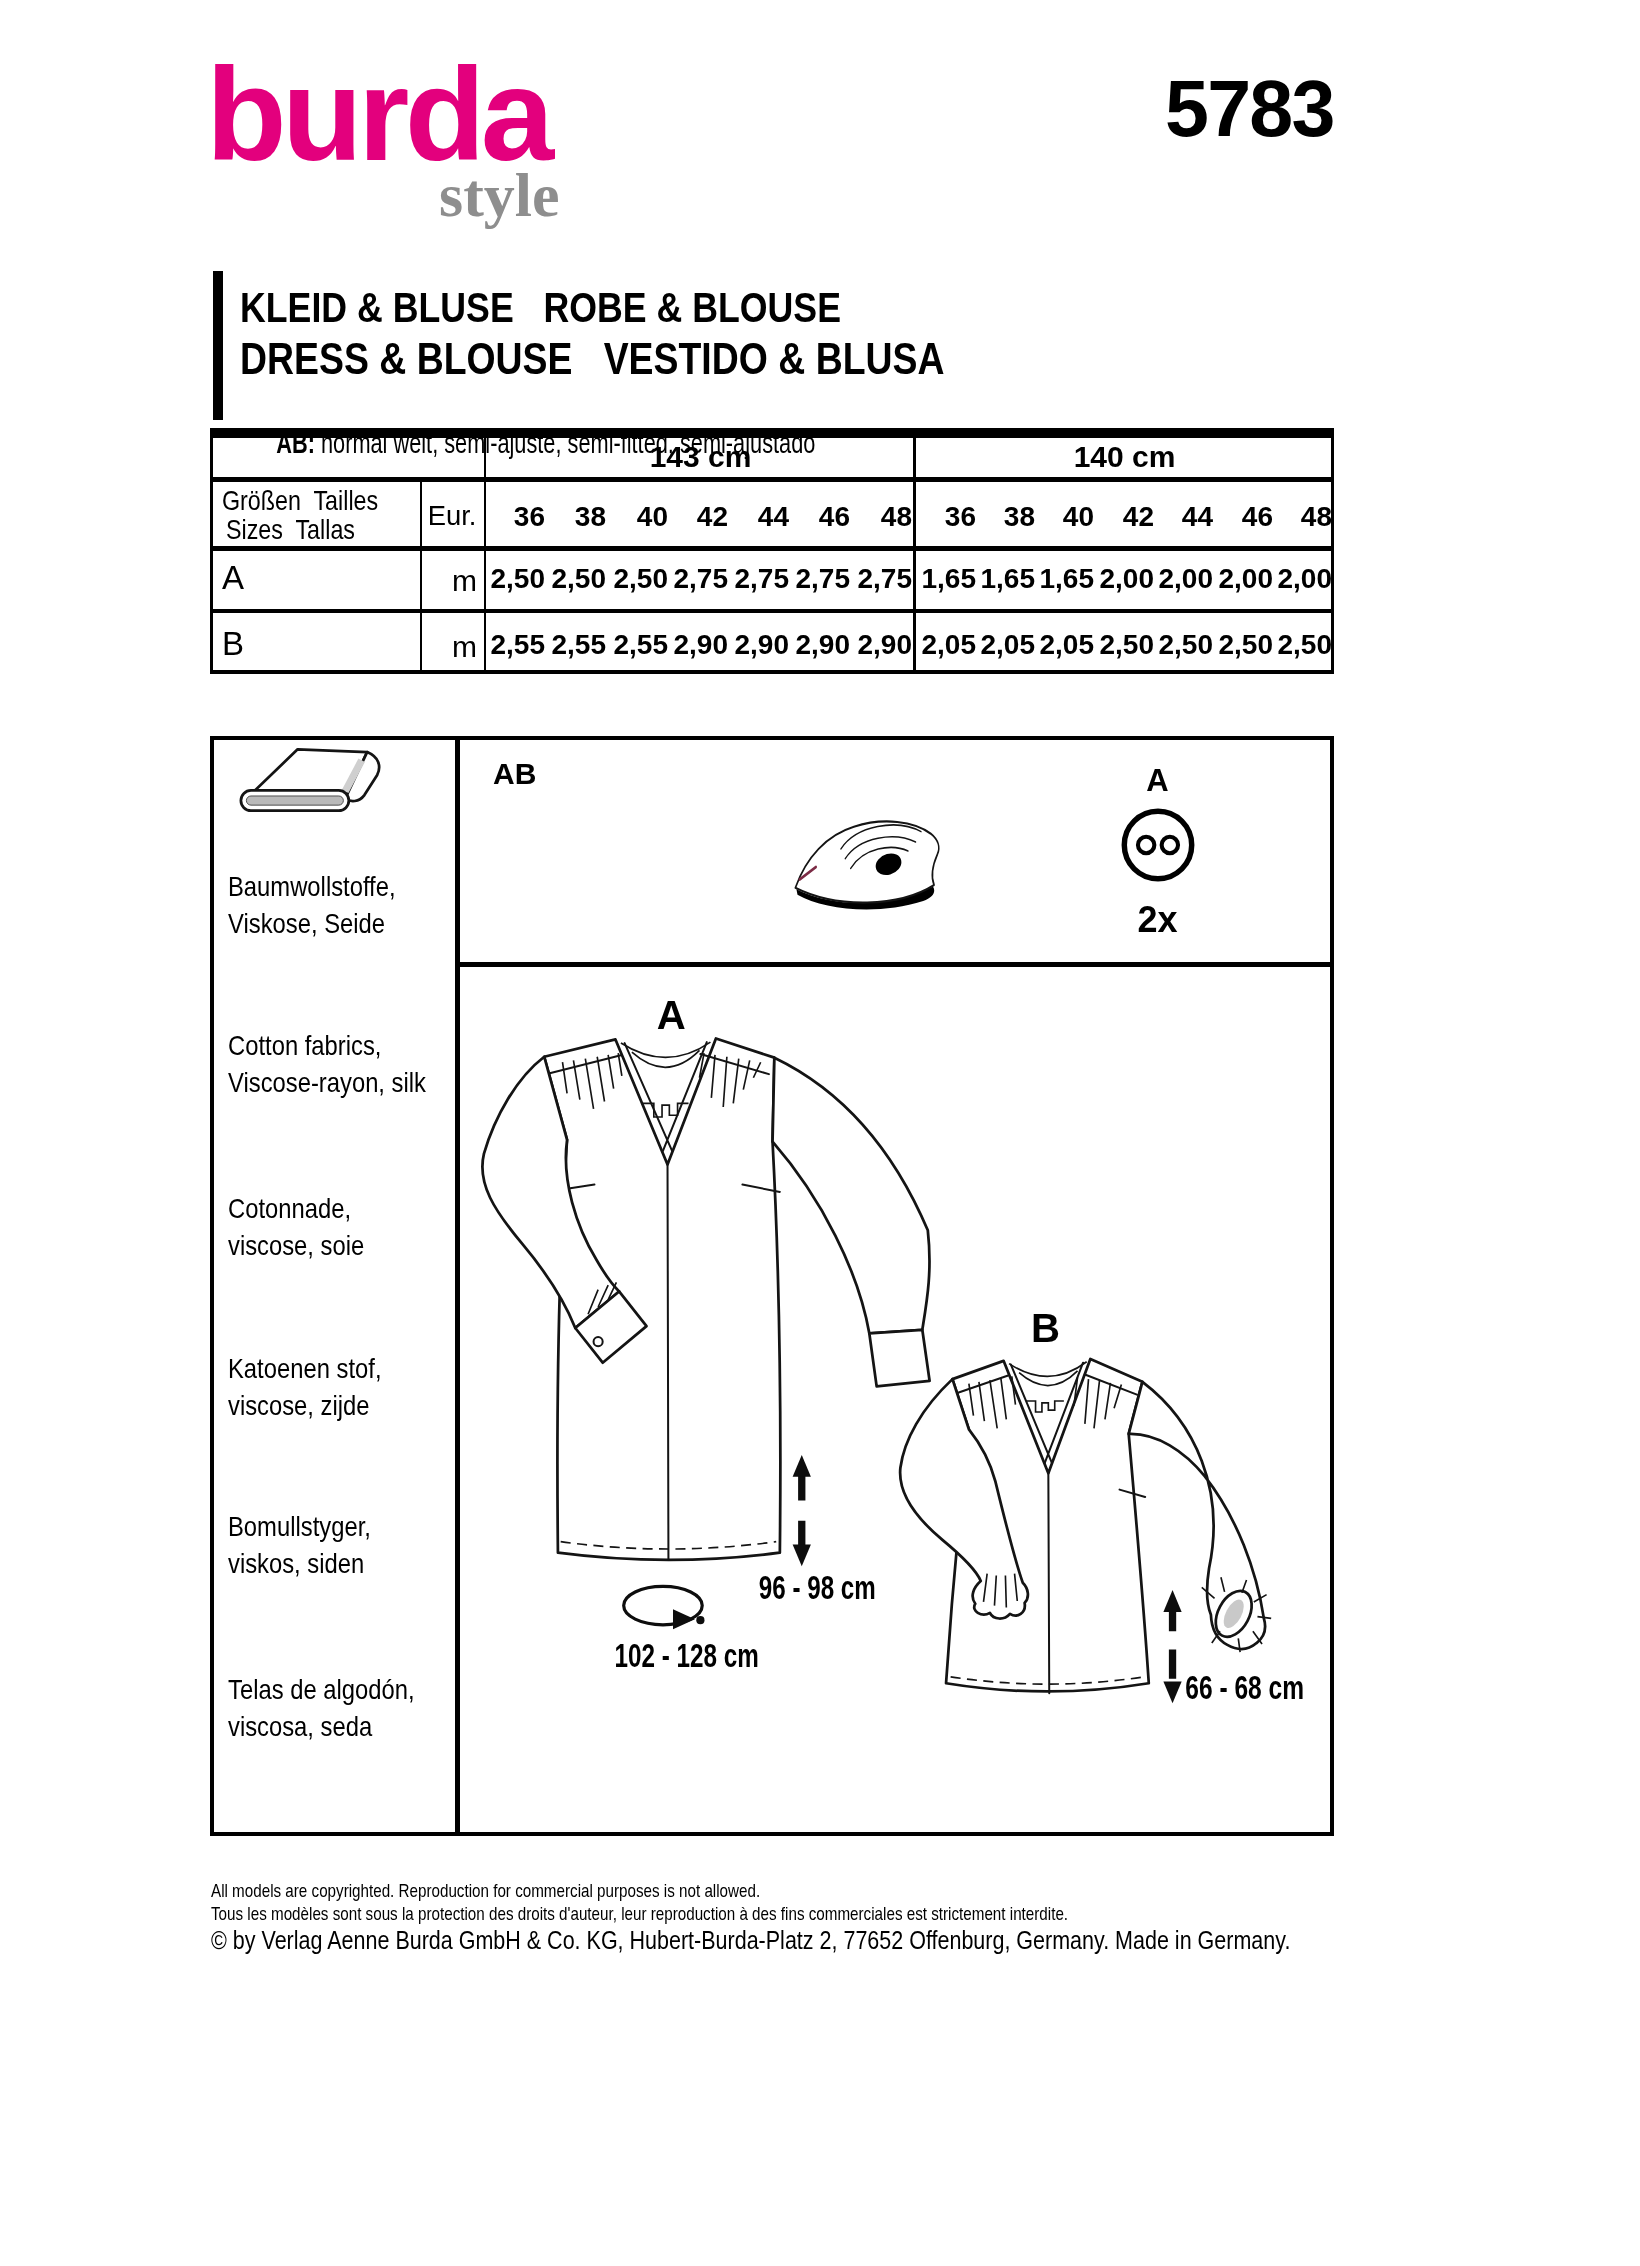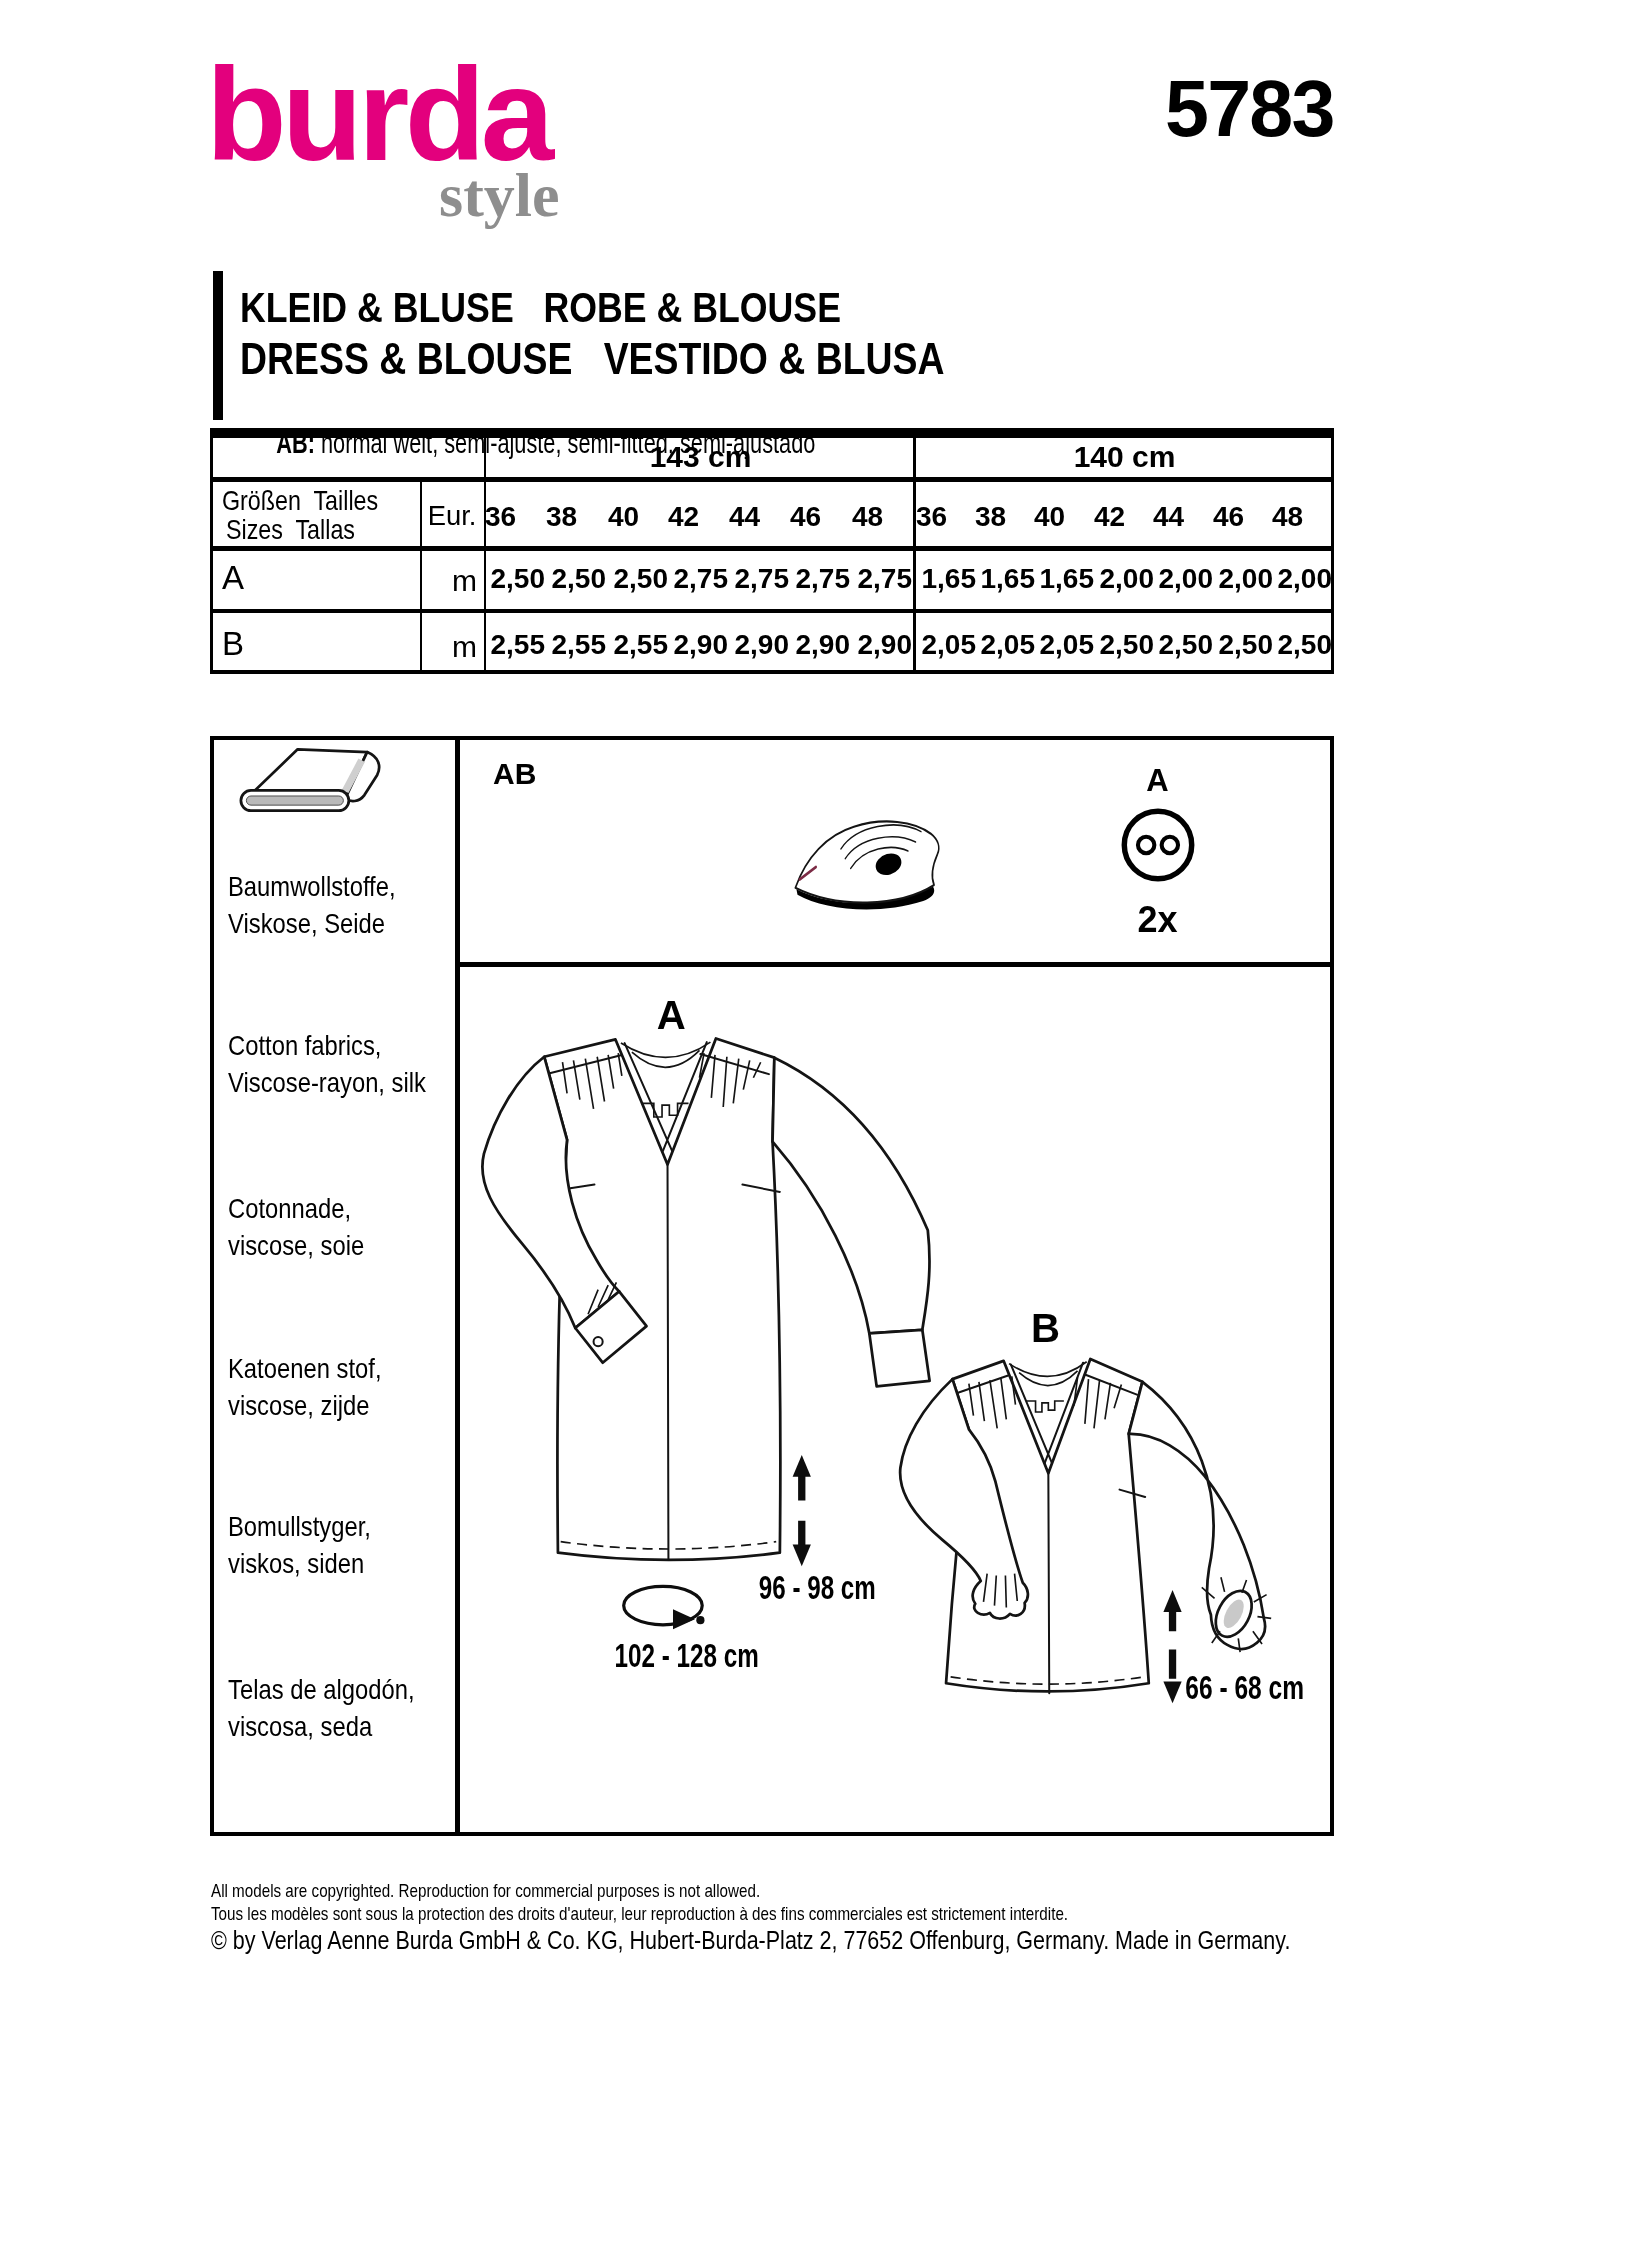--- a/index.html
+++ b/index.html
@@ -2,21 +2,21 @@
 <html style="font-size:14.6px"><head>
 <meta charset="utf-8">
 <style>
   html,body{margin:0;padding:0;background:#fff;}
   .page{position:relative;width:1573px;height:2266px;background:#fff;overflow:hidden;
         font-family:"Liberation Sans",sans-serif;color:#000;}
   .abs{position:absolute;}
   .hl,.vl,.bar{position:absolute;background:#000;}
   .sx{display:inline-block;transform-origin:0 50%;white-space:pre;}
   .cell{position:absolute;text-align:right;font-weight:bold;font-size:28px;line-height:35px;}
-  .szc{position:absolute;text-align:left;font-weight:bold;font-size:28px;line-height:35px;}
+  .szc{position:absolute;text-align:right;font-weight:bold;font-size:28px;line-height:35px;}
   .hdr{position:absolute;text-align:center;font-weight:bold;font-size:30px;line-height:31px;}
   .lbl{position:absolute;font-size:27.4px;line-height:27.4px;}
   .fab{position:absolute;font-size:28px;line-height:37px;}
   .ftr{position:absolute;font-size:19px;line-height:23px;}
   .gar{stroke:#141414;stroke-width:3;fill:#fff;stroke-linejoin:round;stroke-linecap:round;}
   .det{stroke:#141414;stroke-width:2.2;fill:none;stroke-linejoin:round;stroke-linecap:round;}
   .thin{stroke:#141414;stroke-width:1.8;fill:none;}
   .shaft{stroke:#0d0d0d;stroke-width:8;fill:none;}
   .ah{fill:#0d0d0d;stroke:none;}
   svg text{font-family:"Liberation Sans",sans-serif;font-weight:bold;fill:#000;}

